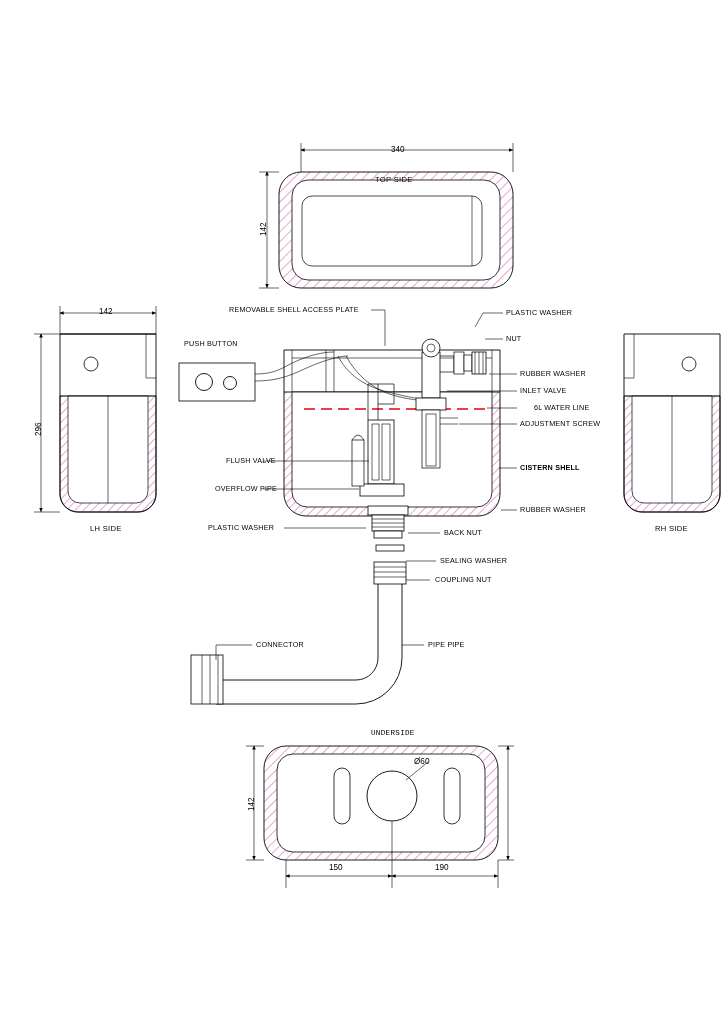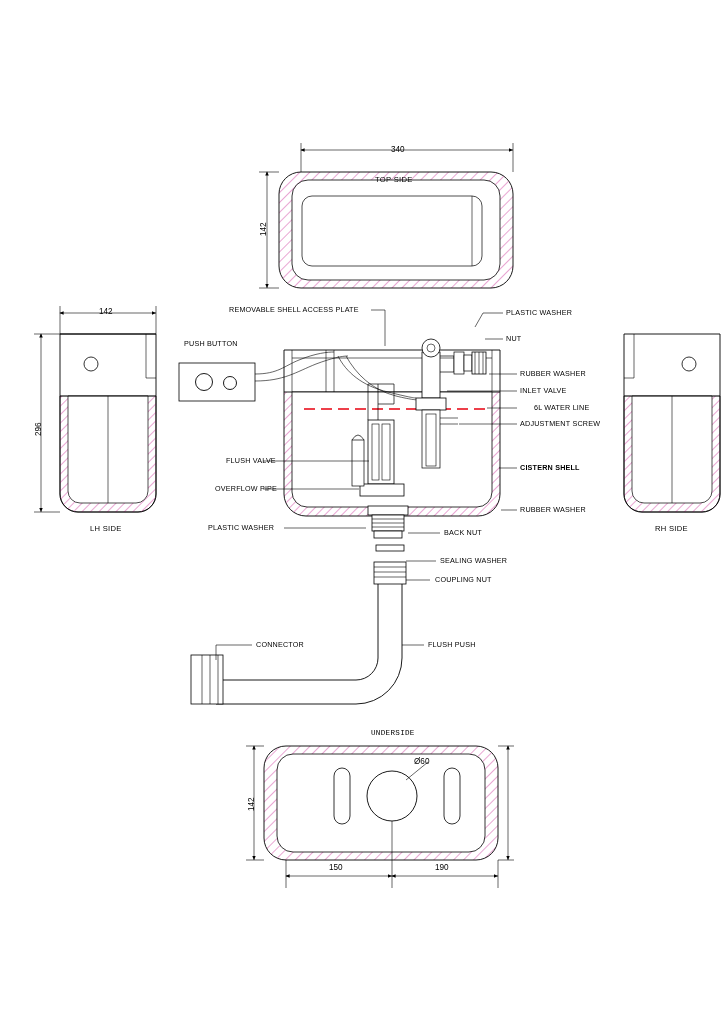--- a/index.html
+++ b/index.html
@@ -282,21 +282,21 @@
   <div class="lbl" style="left:504px; top:464px;font-weight:bold;">CISTERN SHELL</div>
   <div class="lbl" style="left:504px; top:506px;">RUBBER WASHER</div>
 
   <div class="lbl" style="left:210px; top:457px;">FLUSH VALVE</div>
   <div class="lbl" style="left:199px; top:485px;">OVERFLOW PIPE</div>
   <div class="lbl" style="left:192px; top:524px;">PLASTIC WASHER</div>
   <div class="lbl" style="left:428px; top:529px;">BACK NUT</div>
   <div class="lbl" style="left:424px; top:557px;">SEALING WASHER</div>
   <div class="lbl" style="left:419px; top:576px;">COUPLING NUT</div>
   <div class="lbl" style="left:240px; top:641px;">CONNECTOR</div>
-  <div class="lbl" style="left:412px; top:641px;">FLUSH PUSH</div>
+  <div class="lbl" style="left:412px; top:641px;">PIPE PIPE</div>
 
   <div class="view-title" style="left:355px; top:730px;font-family:Liberation Mono, monospace;">UNDERSIDE</div>
   <div class="dim" style="left:232px; top:811px; transform:rotate(-90deg); transform-origin:left top;">142</div>
   <div class="dim" style="left:313px; top:864px;">150</div>
   <div class="dim" style="left:419px; top:864px;">190</div>
   <div class="dim" style="left:398px; top:758px;">Ø60</div>
 
 </div>
 
 </body></html>

